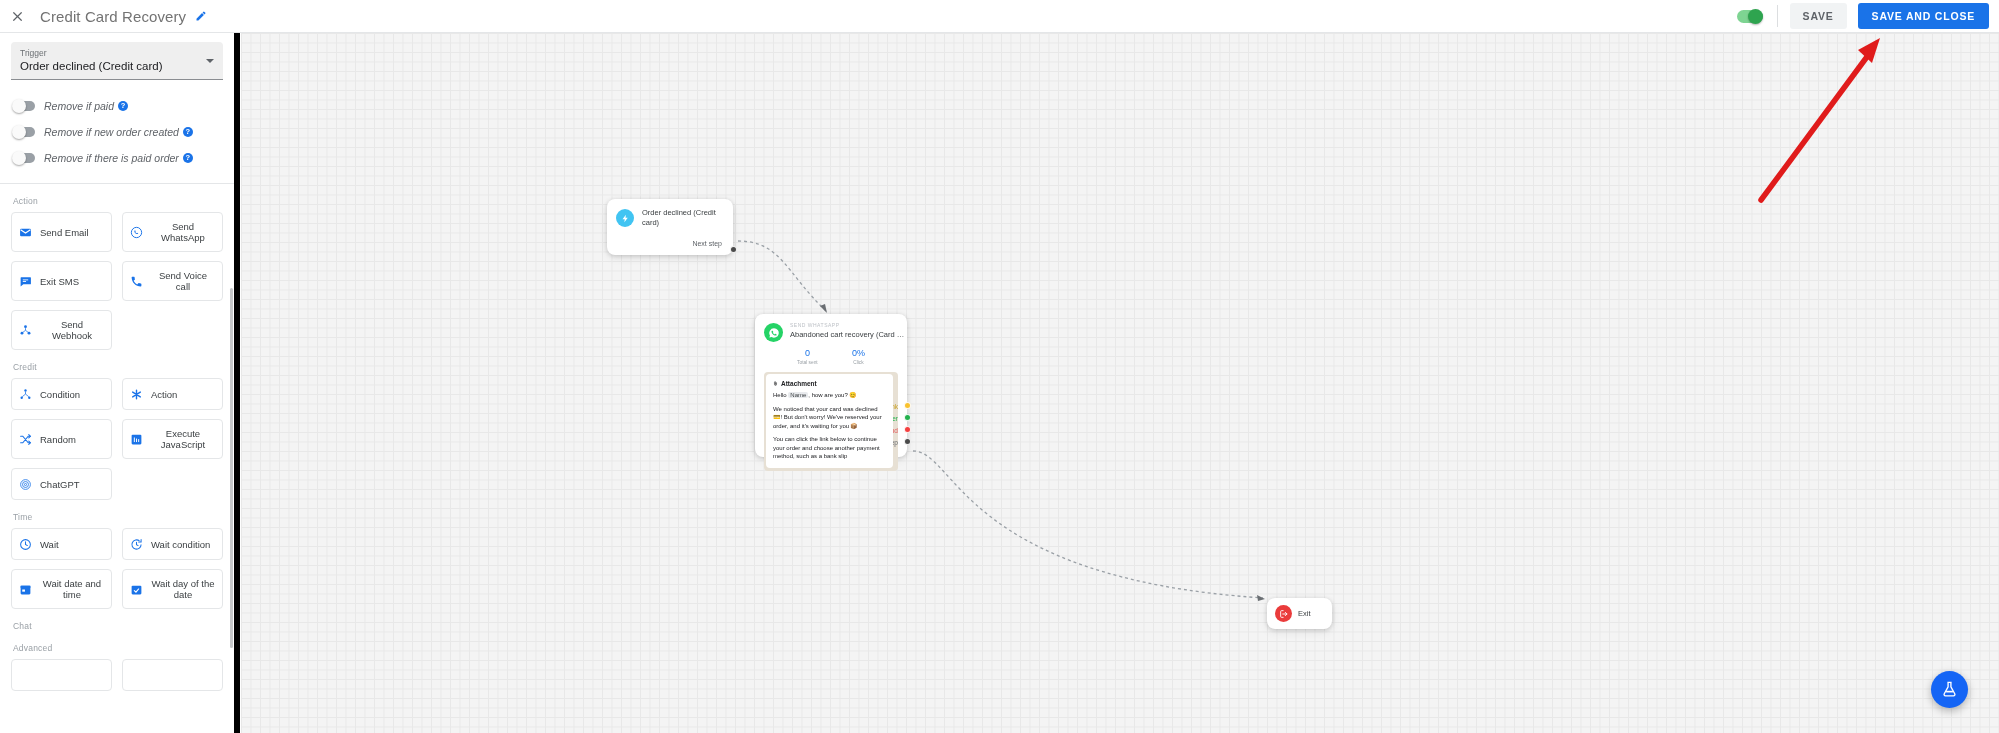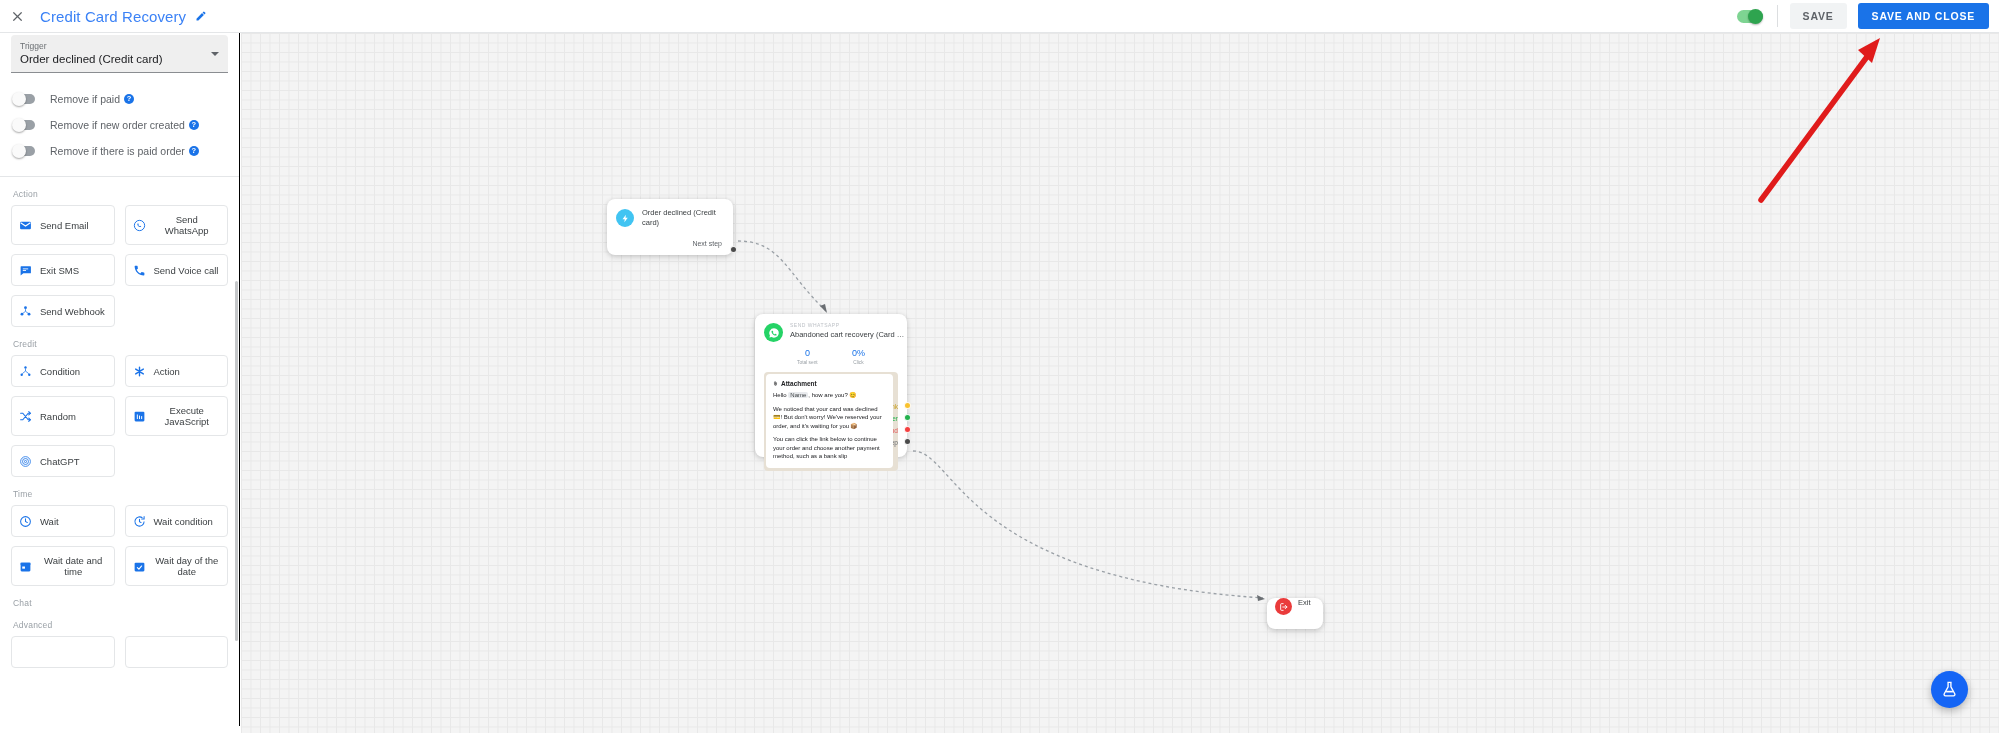--- a/index.html
+++ b/index.html
@@ -19,21 +19,21 @@
     border-bottom: 1px solid #e4e6e8;
     display: flex; align-items: center;
     z-index: 40;
   }
   .hdr-close {
     width: 34px; height: 33px; display: flex; align-items: center; justify-content: center;
     cursor: pointer; color: #5f6368;
   }
   .hdr-close svg { display:block; }
   .hdr-title {
-    font-size: 15px; color: #3b82f6; letter-spacing: .1px;
+    font-size: 15px; color: #737373; letter-spacing: .1px;
     margin-left: 6px; white-space: nowrap;
   }
   .hdr-edit { margin-left: 9px; display: flex; align-items: center; cursor: pointer; }
   .hdr-right {
     margin-left: auto; display: flex; align-items: center; gap: 0px; padding-right: 10px; justify-content: space-between;
   }
   .toggle-on {
     position: relative; width: 26px; height: 13px; border-radius: 7px;
     background: #7ed492; cursor: pointer; margin-right: 14px;
   }
@@ -51,22 +51,22 @@
   }
   .btn-save-close {
     background: #1a73e8; color: #ffffff; border: none;
     font-size: 10.5px; font-weight: bold; letter-spacing: .8px;
     padding: 7px 14px; border-radius: 3px; cursor: pointer; margin-left: 11px;
     font-family: "Liberation Sans", sans-serif;
   }
 
   
   .sidebar {
-    position: absolute; top: 26px; left: 0; width: 240px; height: 700px;
-    background: #ffffff; border-right: 1px solid #000000;
+    position: absolute; top: 33px; left: 0; width: 240px; height: 700px;
+    background: #ffffff; border-right: 6px solid #000000;
     padding: 9px 11px 0 11px;
     overflow: hidden;
     z-index: 30;
   }
   .select-field {
     position: relative;
     background: #efefef; border-bottom: 1px solid #8a8d91;
     border-radius: 4px 4px 0 0;
     padding: 6px 24px 5px 9px; margin-bottom: 13px; cursor: pointer;
   }
@@ -81,21 +81,21 @@
   .switch-row { display: flex; align-items: center; height: 26px; padding-left: 2px; }
   .switch {
     position: relative; width: 22px; height: 10px; border-radius: 5px;
     background: #9aa0a6; cursor: pointer; flex: none;
   }
   .switch::after {
     content: ""; position: absolute; left: -1px; top: -2px;
     width: 14px; height: 14px; border-radius: 50%;
     background: #fafafa; box-shadow: 0 1px 2px rgba(0,0,0,.35);
   }
-  .switch-text { font-size: 10.5px; color: #5f6368; margin-left: 15px; white-space: nowrap; }
+  .switch-text { font-size: 10.5px; color: #5f6368; margin-left: 9px; white-space: nowrap; font-style: italic; }
   .help-icon {
     display: inline-block; width: 10px; height: 10px; border-radius: 50%;
     background: #1a73e8; color: #fff; font-size: 7.5px; line-height: 10px;
     text-align: center; margin-left: 4px; vertical-align: 1px; cursor: pointer;
     font-weight: bold;
   }
   .sb-divider { height: 1px; background: #e4e6e8; margin: 12px -11px 0 -11px; }
   .sb-section-title {
     font-size: 8.5px; color: #9aa0a6; margin: 12px 0 6px 2px; letter-spacing: .2px;
   }
@@ -175,21 +175,21 @@
     background: #e8eaed; border-radius: 2px; padding: 0 2px; color: #3c4043;
   }
   .wa-outs { position: absolute; right: 9px; bottom: 8px; text-align: right; }
   .wa-out { font-size: 6.5px; line-height: 12px; white-space: nowrap; }
   .wa-out.c1 { color: #c9a227; }
   .wa-out.c2 { color: #23b14d; }
   .wa-out.c3 { color: #e05252; }
   .wa-out.c4 { color: #5f6368; }
 
   
-  #exit-node { left: 1026px; top: 565px; width: 56px; height: 31px; display: flex; align-items: flex-start; gap: 6px; padding-left: 8px; }
+  #exit-node { left: 1026px; top: 565px; width: 65px; height: 31px; display: flex; align-items: center; gap: 6px; padding-left: 8px; }
   .exit-ico {
     width: 17px; height: 17px; border-radius: 50%; background: #ea3b3b;
     display: flex; align-items: center; justify-content: center; flex: none;
   }
   .exit-lbl { font-size: 7.5px; color: #3c4043; }
 
   .fab {
     position: absolute; right: 31px; bottom: 25px;
     width: 37px; height: 37px; border-radius: 50%; background: #1565f5;
     display: flex; align-items: center; justify-content: center;

